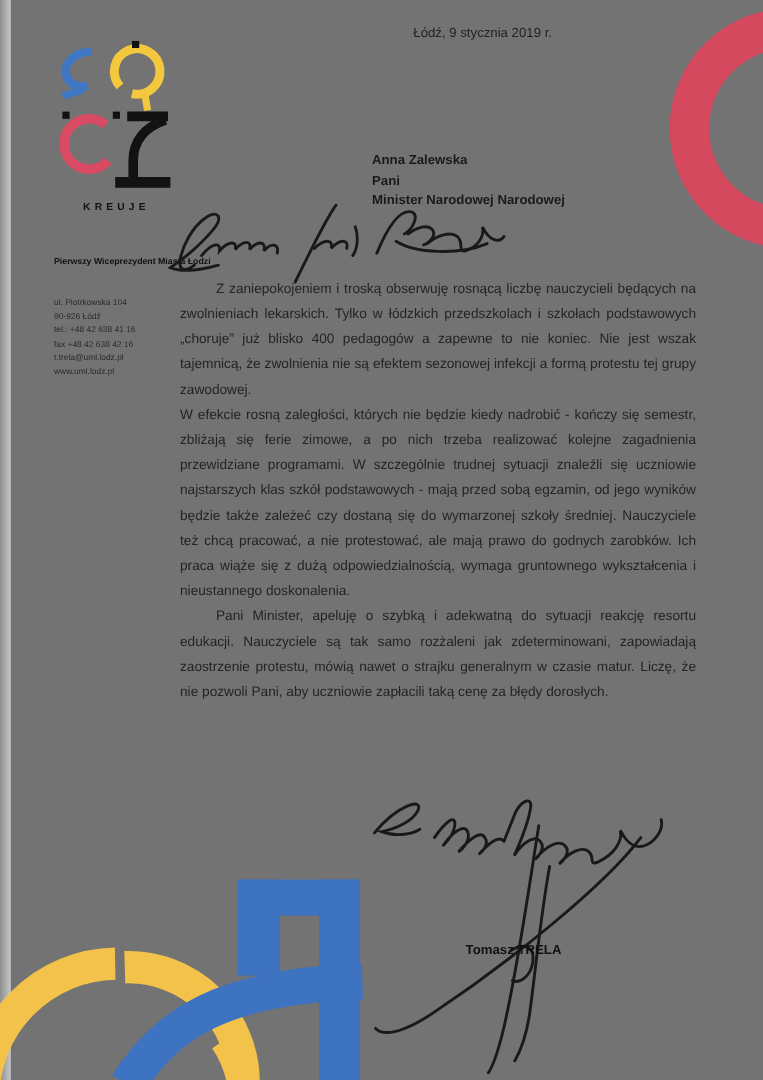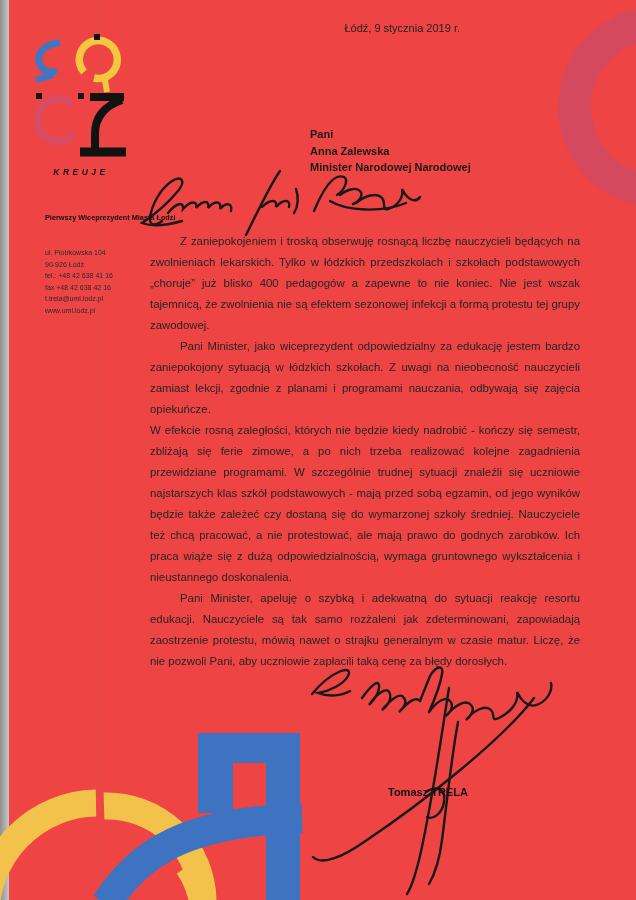--- a/index.html
+++ b/index.html
@@ -1,26 +1,26 @@
 <!DOCTYPE html>
 <html><head>
 <meta charset="utf-8">
 <style>
   html,body{margin:0;padding:0;background:#e8e8e8;}
   .page{
-    position:relative;width:636px;height:900px;background:#ef4444;
+    position:relative;width:636px;height:900px;background:#737373;
     overflow:hidden;font-family:"Liberation Sans",sans-serif;color:#1f1f1f;
   }
   .scan-strip{position:absolute;left:0;top:0;width:9px;height:900px;
     background:linear-gradient(to right,#8f8f8f,#c7c7c7);}
   .fold-line{position:absolute;left:100px;top:0;width:2px;height:900px;
     background:rgba(110,110,110,0.07);}
   .date-line{position:absolute;left:300px;top:22px;width:160px;
     font-size:11px;text-align:right;color:#222;}
-  .logo{position:absolute;left:34px;top:34px;font-style:italic;}
+  .logo{position:absolute;left:50px;top:34px;}
   .sender-title{position:absolute;left:45px;top:213px;font-size:7.3px;font-weight:bold;
     white-space:nowrap;color:#111;}
   .address{position:absolute;left:45px;top:247px;font-size:7px;line-height:11.5px;color:#2a2a2a;}
   .recipient{position:absolute;left:310px;top:126px;font-size:11px;font-weight:bold;
     line-height:16.5px;color:#1a1a1a;}
   .body-text{position:absolute;left:150px;top:231px;width:430px;
     font-size:11.4px;line-height:21px;text-align:justify;color:#242424;}
   .body-text p{margin:0;}
   .body-text p.indent{text-indent:30px;}
   .sig-name{position:absolute;left:388px;top:765px;font-size:11px;font-weight:bold;color:#111;margin-top:21px;}
@@ -68,22 +68,22 @@
   <div class="address">
     <div>ul. Piotrkowska 104</div>
     <div>90-926 Łódź</div>
     <div>tel.: +48 42 638 41 16</div>
     <div>fax +48 42 638 42 16</div>
     <div>t.trela@uml.lodz.pl</div>
     <div>www.uml.lodz.pl</div>
   </div>
 
   <div class="recipient">
+    <div>Anna Zalewska</div>
     <div>Pani</div>
-    <div>Anna Zalewska</div>
     <div>Minister Narodowej Narodowej</div>
   </div>
 
   <div class="hw" style="left:138px;top:165px;">
     <svg width="285" height="80" viewBox="0 0 285 80">
       <g fill="none" stroke="#191919" stroke-width="2.4" stroke-linecap="round">
         <path d="M 44 56 C 30 60 14 62 4 58 C 16 50 30 38 40 26 C 48 16 44 10 34 16 C 22 24 14 40 12 52 C 11 60 16 62 24 56"></path>
         <path d="M 30 48 C 38 38 46 36 45 44 C 52 36 60 35 58 43 C 65 35 72 35 70 43 C 77 35 84 36 82 44 C 88 37 95 38 93 46"></path>
         <path d="M 108 70 C 120 46 132 20 142 6"></path>
         <path d="M 124 42 C 132 34 140 34 138 42 C 145 34 153 34 151 42"></path>
@@ -91,21 +91,20 @@
         <path d="M 176 46 C 186 22 196 8 206 12 C 211 15 206 26 199 30"></path>
         <path d="M 202 30 C 210 24 218 22 222 26 C 226 30 221 37 215 39"></path>
         <path d="M 218 38 C 228 30 238 28 243 32 C 249 37 243 46 250 44 C 260 41 266 32 264 24 C 270 36 278 38 282 32"></path>
         <path d="M 192 36 C 208 46 244 48 268 38"></path>
       </g>
     </svg>
   </div>
 
   <div class="body-text">
     <p class="indent">Z zaniepokojeniem i troską obserwuję rosnącą liczbę nauczycieli będących na zwolnieniach lekarskich. Tylko w łódzkich przedszkolach i szkołach podstawowych „choruje” już blisko 400 pedagogów a zapewne to nie koniec. Nie jest wszak tajemnicą, że zwolnienia nie są efektem sezonowej infekcji a formą protestu tej grupy zawodowej.</p>
-    <p class="indent">Pani Minister, jako wiceprezydent odpowiedzialny za edukację jestem bardzo zaniepokojony sytuacją w łódzkich szkołach. Z uwagi na nieobecność nauczycieli zamiast lekcji, zgodnie z planami i programami nauczania, odbywają się zajęcia opiekuńcze.</p>
     <p>W efekcie rosną zaległości, których nie będzie kiedy nadrobić - kończy się semestr, zbliżają się ferie zimowe, a po nich trzeba realizować kolejne zagadnienia przewidziane programami. W szczególnie trudnej sytuacji znaleźli się uczniowie najstarszych klas szkół podstawowych - mają przed sobą egzamin, od jego wyników będzie także zależeć czy dostaną się do wymarzonej szkoły średniej. Nauczyciele też chcą pracować, a nie protestować, ale mają prawo do godnych zarobków. Ich praca wiąże się z dużą odpowiedzialnością, wymaga gruntownego wykształcenia i nieustannego doskonalenia.</p>
     <p class="indent">Pani Minister, apeluję o szybką i adekwatną do sytuacji reakcję resortu edukacji. Nauczyciele są tak samo rozżaleni jak zdeterminowani, zapowiadają zaostrzenie protestu, mówią nawet o strajku generalnym w czasie matur. Liczę, że nie pozwoli Pani, aby uczniowie zapłacili taką cenę za błędy dorosłych.</p>
   </div>
 
   <div class="hw" style="left:300px;top:660px;">
     <svg width="272" height="238" viewBox="0 0 272 238">
       <g fill="none" stroke="#191919" stroke-width="2.4" stroke-linecap="round">
         <path d="M 12 34 C 32 10 54 4 48 16 C 44 24 30 31 18 33 C 28 37 42 36 50 31"></path>
         <path d="M 62 38 C 72 24 80 18 79 28 C 78 36 72 42 69 45 C 78 32 88 26 90 34 C 92 41 85 48 82 50 C 92 38 101 32 104 38 C 108 43 102 50 99 52 C 108 42 116 36 120 41"></path>
         <path d="M 120 41 L 130 16 C 136 6 144 4 142 14 C 140 27 133 43 129 52"></path>

